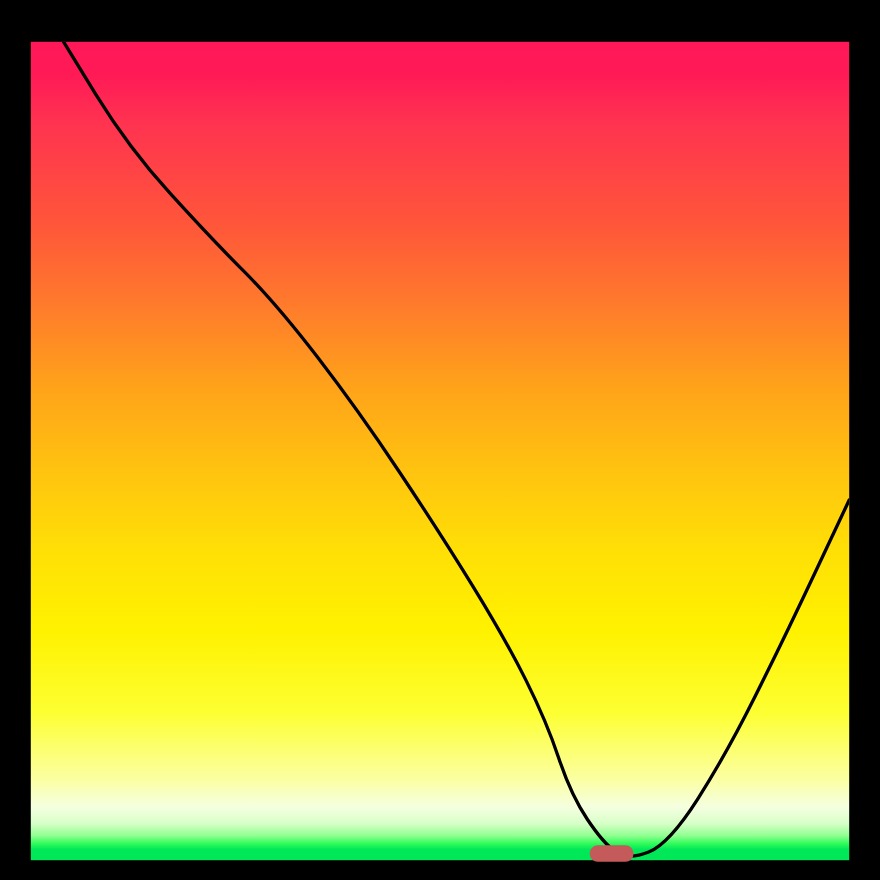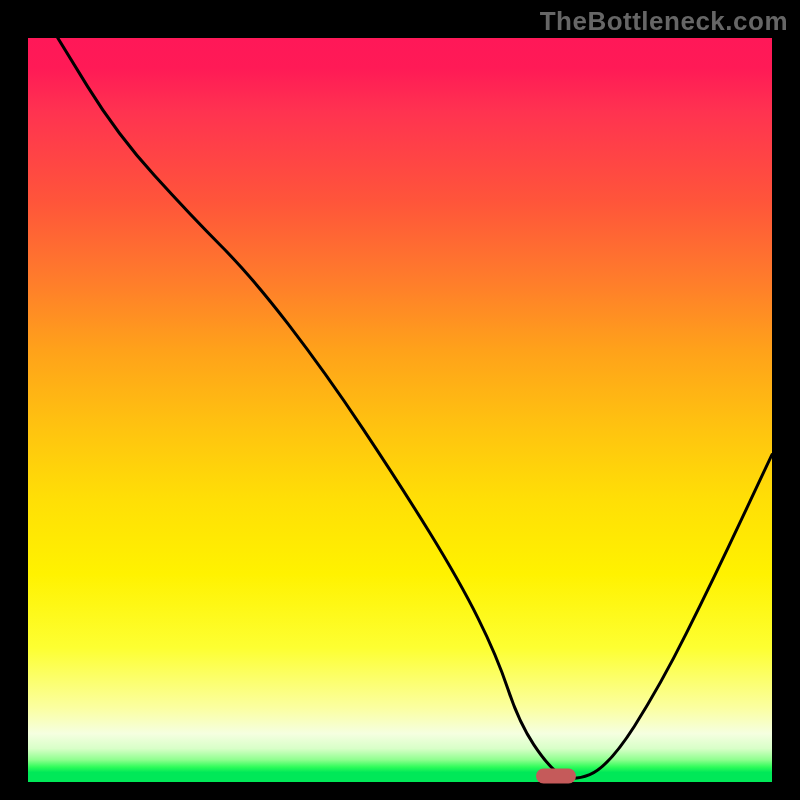--- a/index.html
+++ b/index.html
@@ -75,21 +75,20 @@
     border-radius: 8px;
     background: #c55a5a;
     transform: translate(-50%, -50%);
   }
 </style>
 </head>
 <body>
 
 <div class="outer">
 
-  <div class="watermark">TheBottleneck.com</div>
 
   <div class="plot">
     <div class="grad grad-main"></div>
 
     <svg class="curve" viewBox="0 0 744 744" preserveAspectRatio="none">
       <path id="curve-path" fill="none" stroke="#000" stroke-width="3" stroke-linecap="round" stroke-linejoin="round" d="M 29.8 0.0 Q 29.8 0.0 59.5 48.4 Q 89.3 96.7 126.5 137.6 Q 163.7 178.6 193.4 208.3 Q 223.2 238.1 260.4 286.4 Q 297.6 334.8 334.8 390.6 Q 372.0 446.4 401.8 494.8 Q 431.5 543.1 450.1 580.3 Q 468.7 617.5 479.9 651.0 Q 491.0 684.5 505.9 706.8 Q 520.8 729.1 532.0 736.6 Q 543.1 744.0 561.7 736.6 Q 580.3 729.1 606.4 688.2 Q 632.4 647.3 658.4 595.2 Q 684.5 543.1 714.2 479.9 T 744.0 416.6 "></path>
     </svg>
 
     <div id="marker" class="marker" style="left: 528.24px; top: 738.048px; background: rgb(197, 90, 90);"></div>
   </div>

